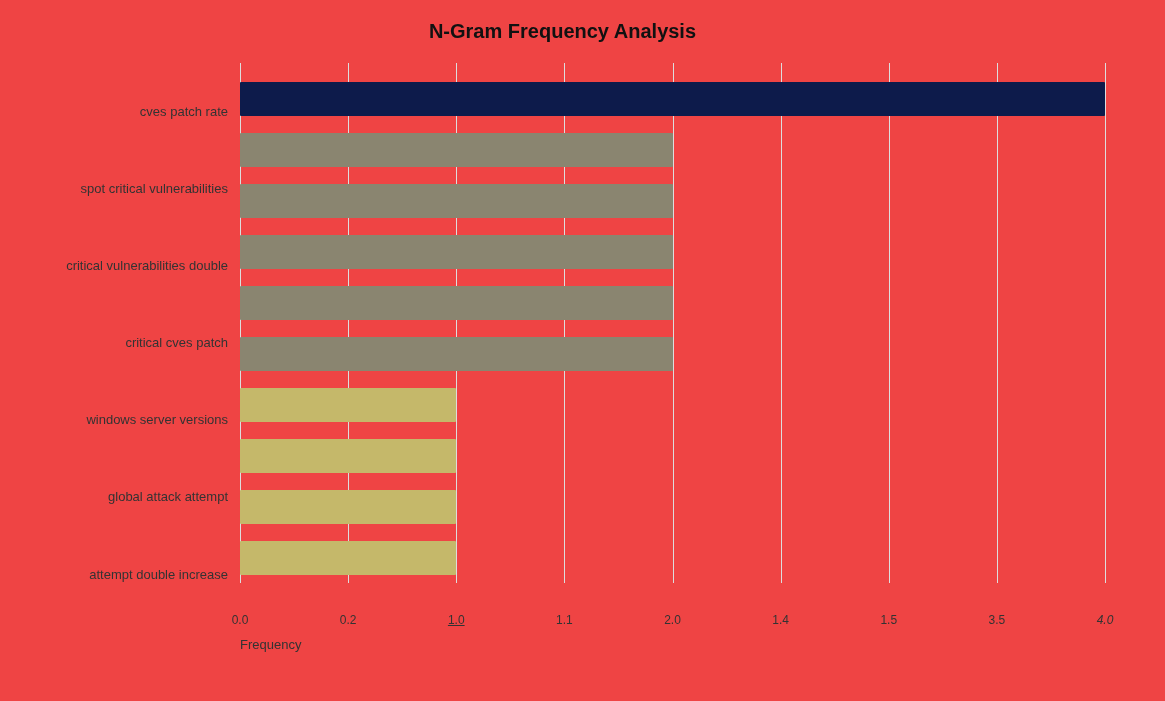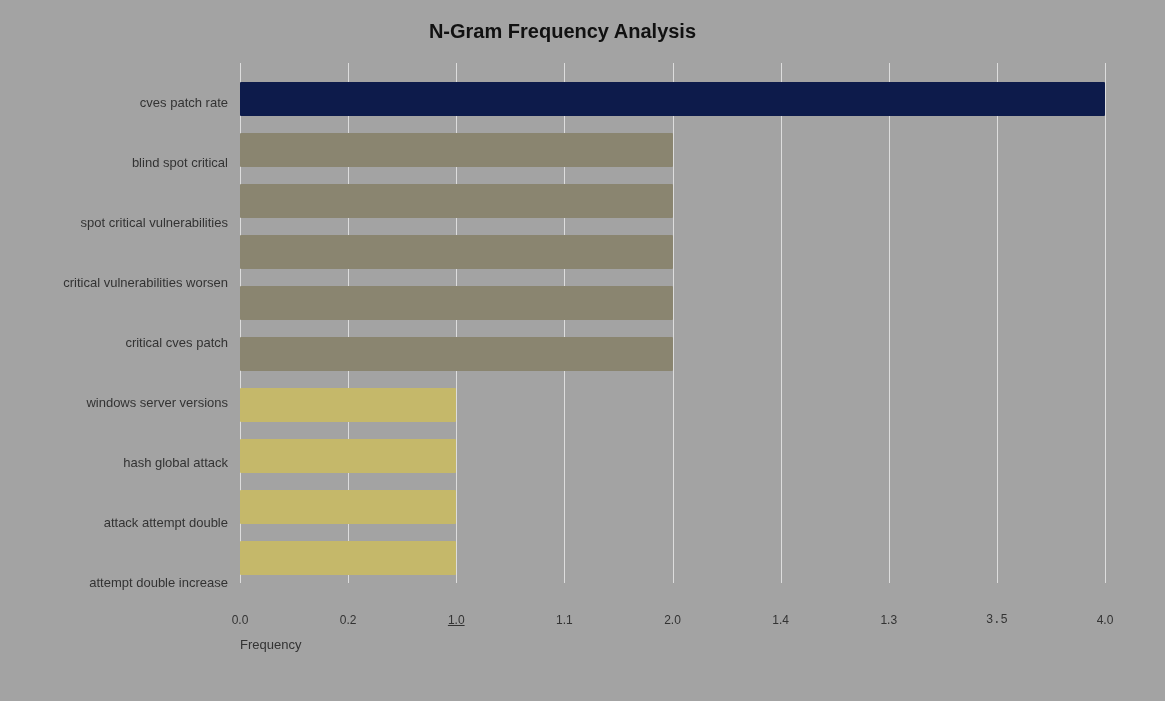--- a/index.html
+++ b/index.html
@@ -6,21 +6,21 @@
     body {
       background: #f5f5f5;
       font-family: Arial, sans-serif;
       width: 1165px;
       height: 701px;
       display: flex;
       align-items: center;
       justify-content: center;
     }
     .chart-container {
-      background: #a3a3a3;
+      background: #ef4444;
       width: 1165px;
       height: 701px;
       position: relative;
       padding: 20px 60px 80px 20px;
     }
     .chart-title {
       text-align: center;
       font-size: 20px;
       font-weight: bold;
       color: #111;
@@ -124,27 +124,25 @@
     }
   </style>
 </head>
 <body>
 
 <div class="chart-container">
   <div class="chart-title">N-Gram Frequency Analysis</div>
   <div class="chart-area">
     <div class="y-labels" id="y-labels-container">
         <div class="y-label">cves patch rate</div>
-        <div class="y-label">blind spot critical</div>
         <div class="y-label">spot critical vulnerabilities</div>
-        <div class="y-label">critical vulnerabilities worsen</div>
+        <div class="y-label">critical vulnerabilities double</div>
         <div class="y-label">critical cves patch</div>
         <div class="y-label">windows server versions</div>
-        <div class="y-label">hash global attack</div>
-        <div class="y-label">attack attempt double</div>
+        <div class="y-label">global attack attempt</div>
         <div class="y-label">attempt double increase</div>
       </div>
     <div class="bars-and-grid">
       <div class="grid-and-bars" id="grid-bars-container">
         <div class="grid-lines" id="grid-lines-container">
             <div class="grid-line" style="left: 0%;"></div>
             <div class="grid-line" style="left: 12.5%;"></div>
             <div class="grid-line" style="left: 25%;"></div>
             <div class="grid-line" style="left: 37.5%;"></div>
             <div class="grid-line" style="left: 50%;"></div>
@@ -187,21 +185,21 @@
           </div>
       </div>
       <div style="height:30px; position: relative;">
         <div id="x-axis-labels" style="position:relative; height:20px;">
             <span class="x-label" style="left: 0%;">0.0</span>
             <span class="x-label" style="left: 12.5%;">0.2</span>
             <span class="x-label" style="left: 25%; text-decoration: underline;">1.0</span>
             <span class="x-label" style="left: 37.5%;">1.1</span>
             <span class="x-label" style="left: 50%;">2.0</span>
             <span class="x-label" style="left: 62.5%;">1.4</span>
-            <span class="x-label" style="left: 75%;">1.3</span>
-            <span class="x-label" style="left: 87.5%; font-family: Liberation Mono, monospace;">3.5</span>
-            <span class="x-label" style="left: 100%;">4.0</span>
+            <span class="x-label" style="left: 75%;">1.5</span>
+            <span class="x-label" style="left: 87.5%;">3.5</span>
+            <span class="x-label" style="left: 100%; font-style: italic;">4.0</span>
           </div>
         <div class="x-axis-title">Frequency</div>
       </div>
     </div>
   </div>
 </div>
 
 </body></html>

